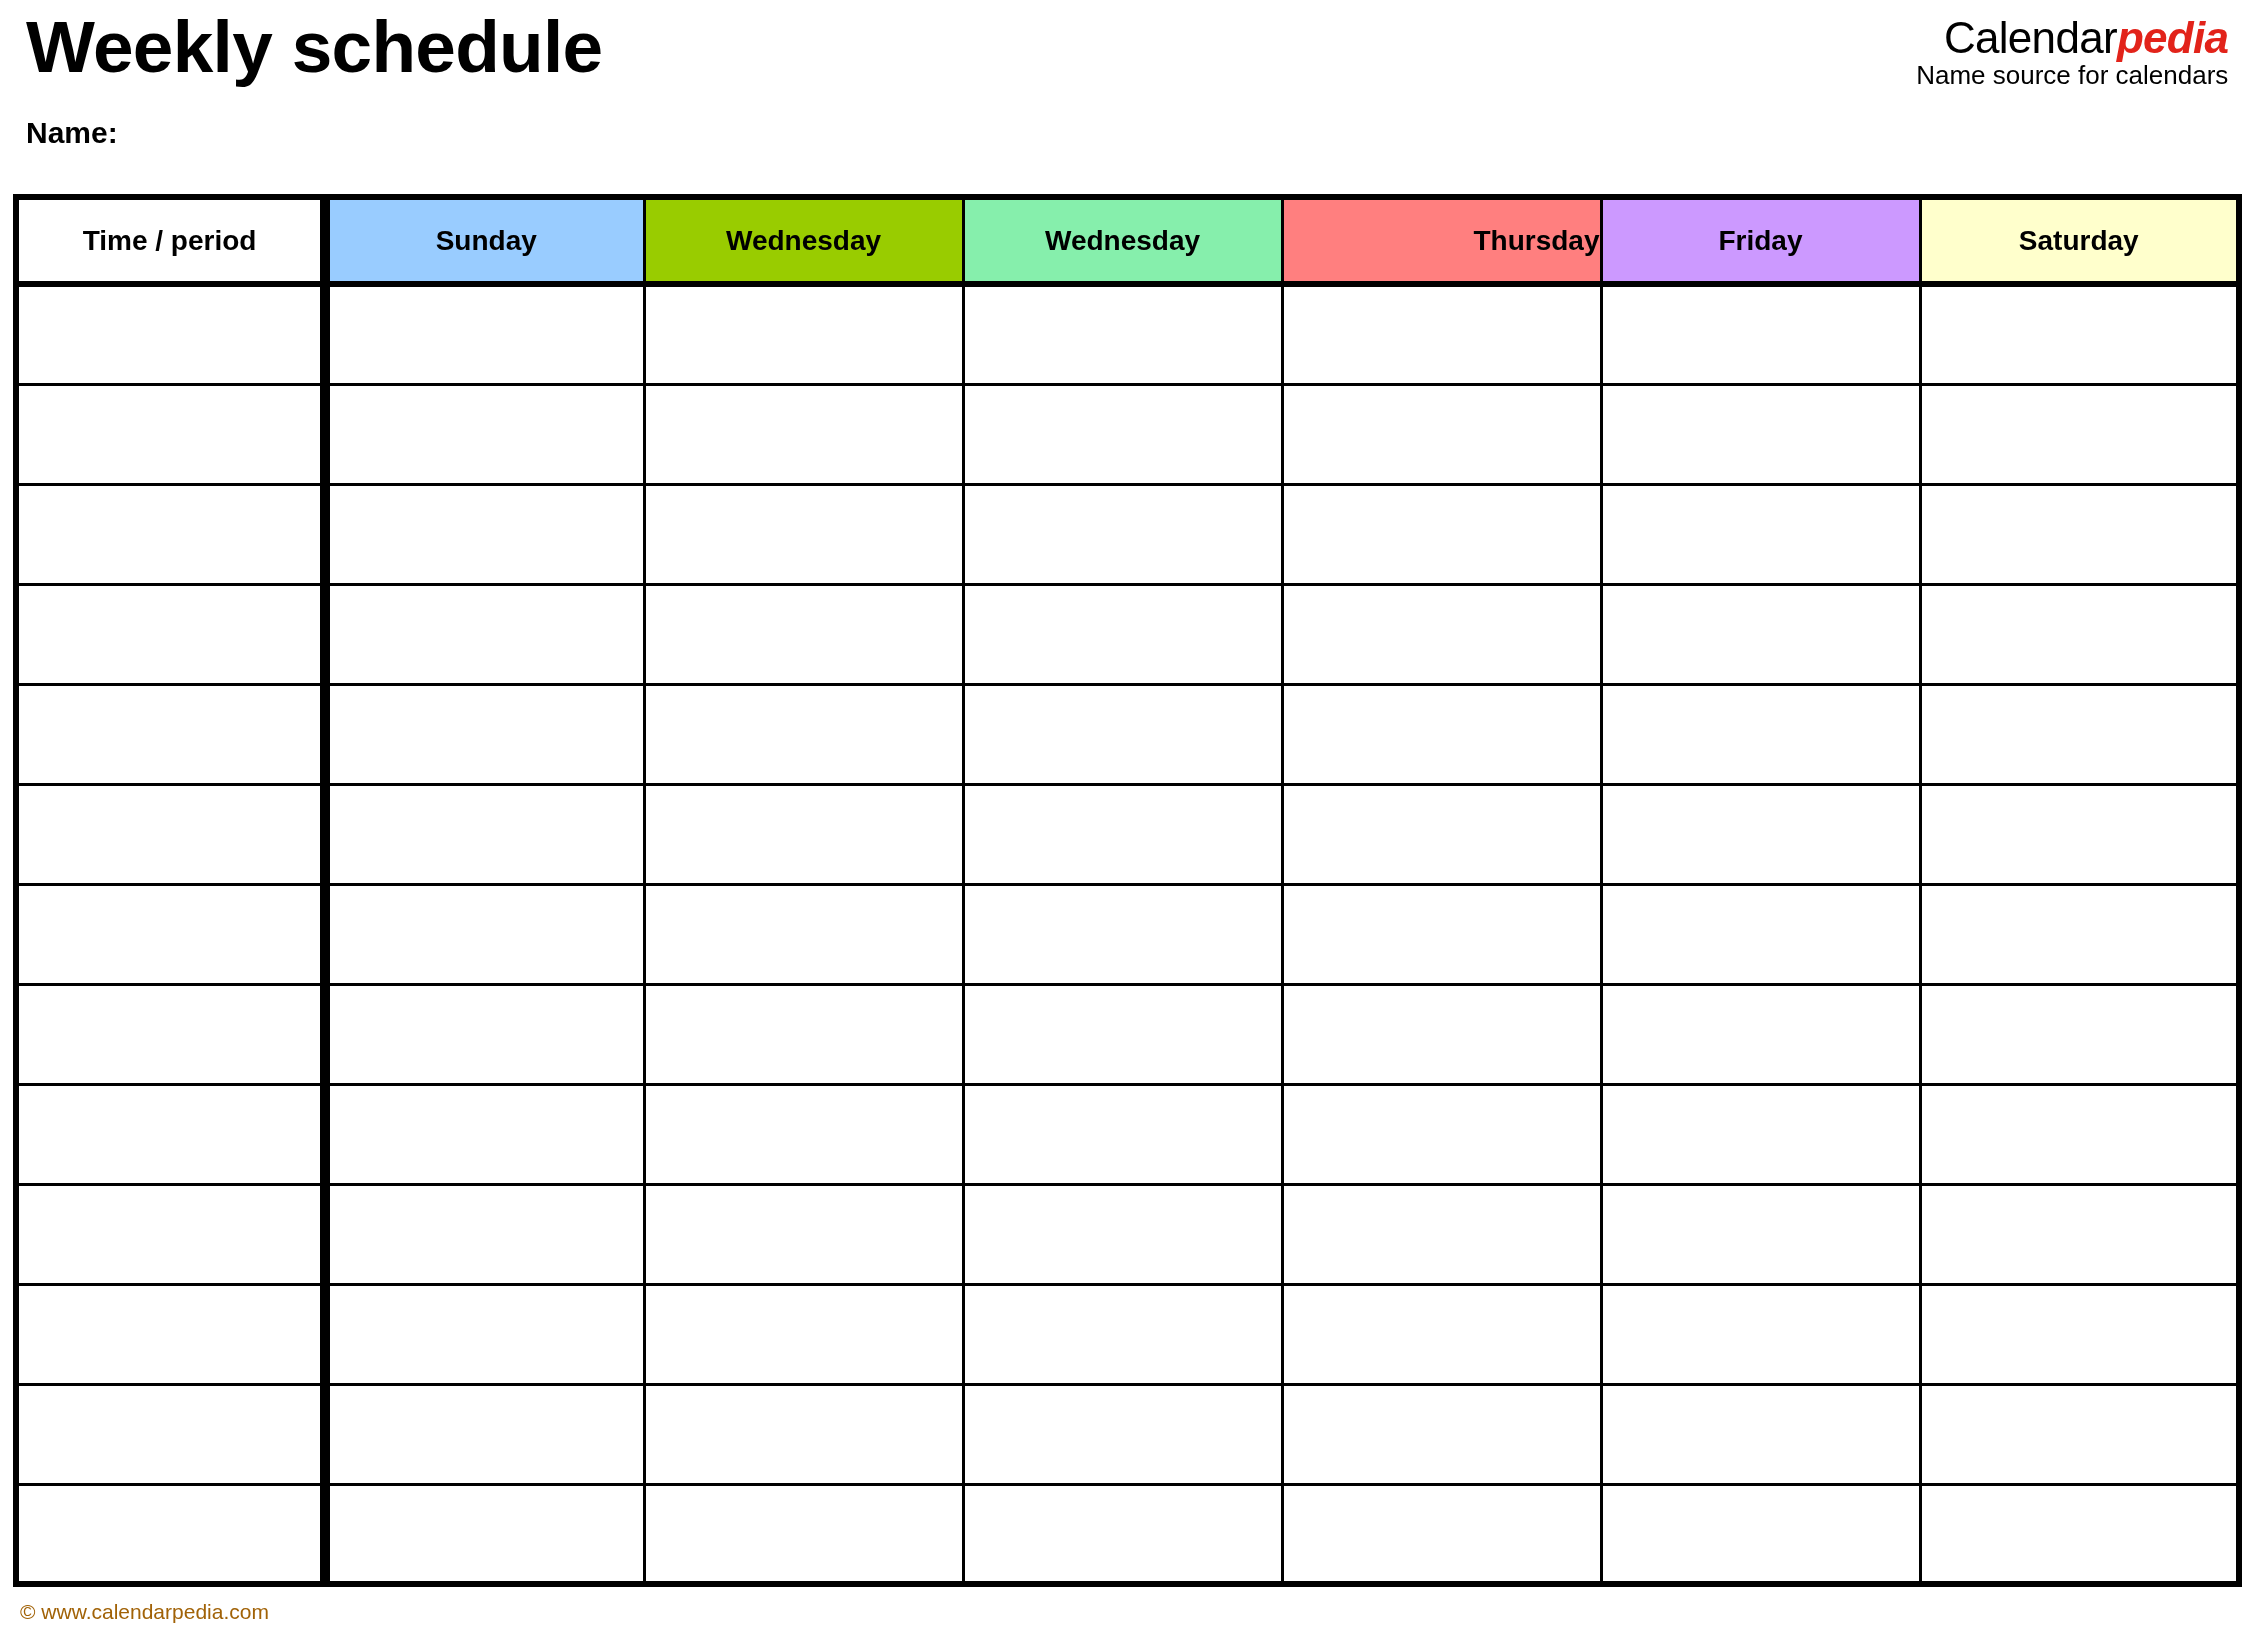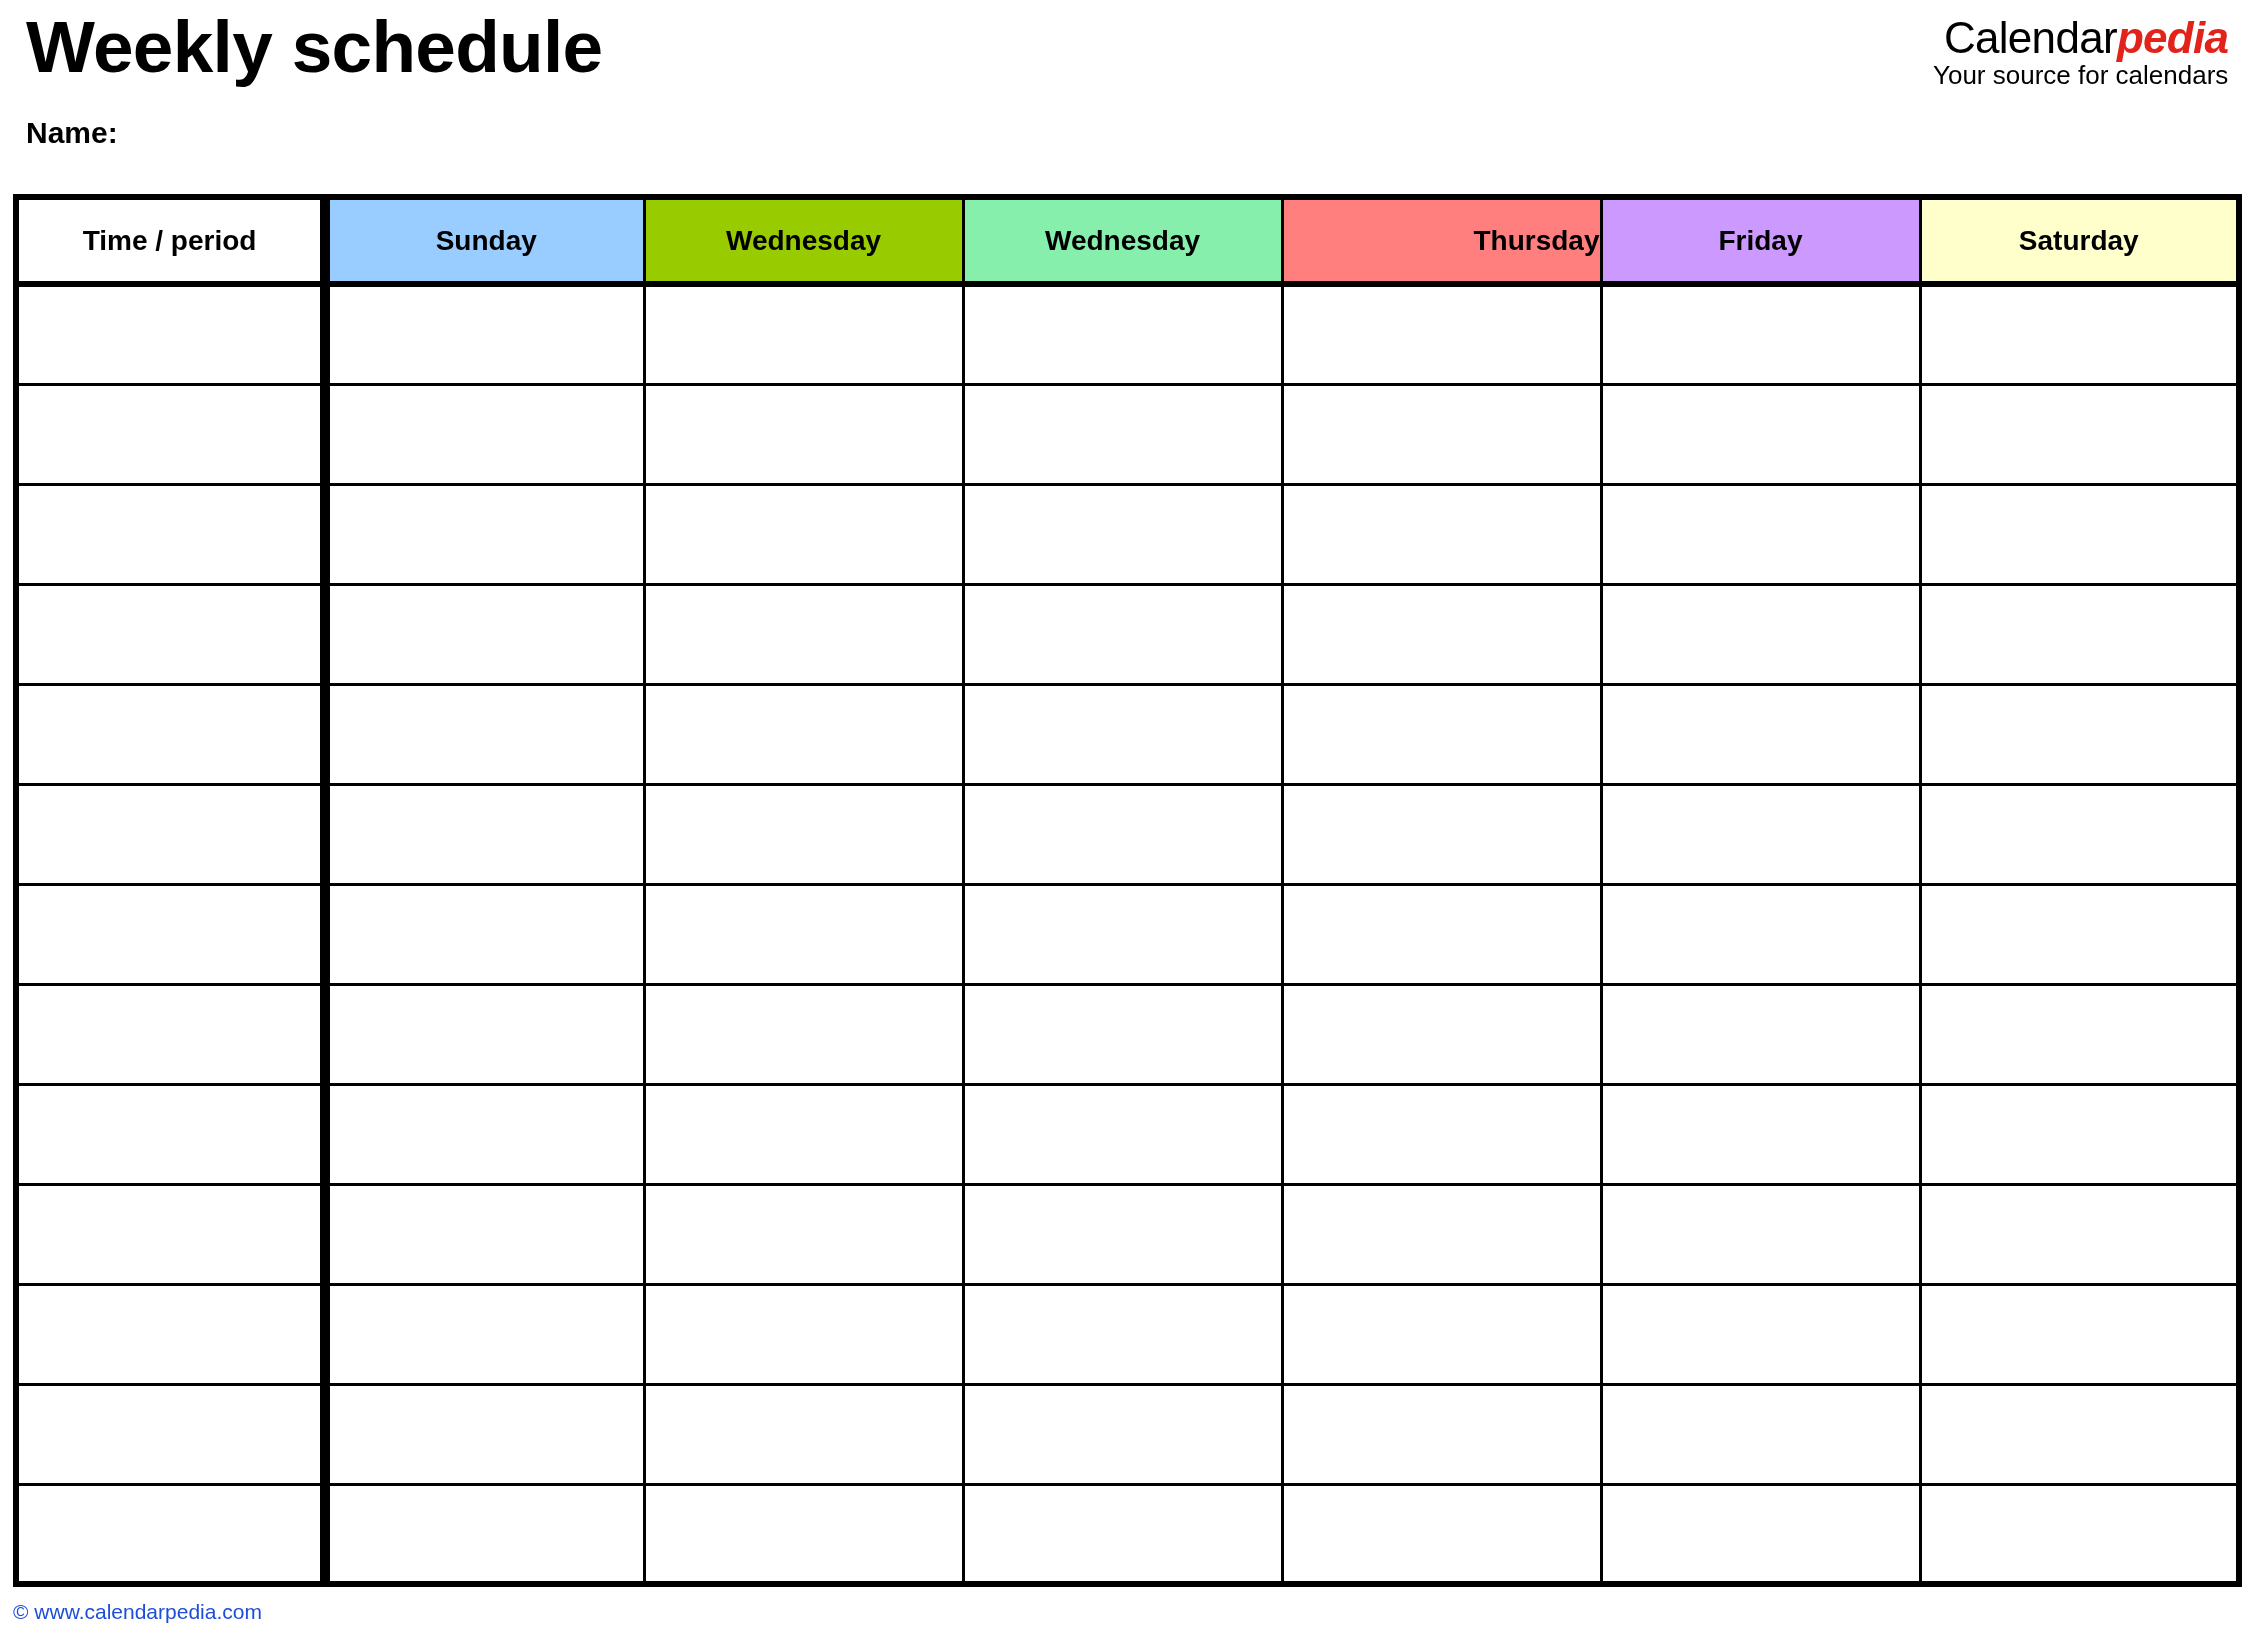--- a/index.html
+++ b/index.html
@@ -138,41 +138,41 @@
     height: 100px;
     background: #ffffff;
   }
   table.schedule tbody tr:first-child td {
     border-top: 0;
   }
 
   
   .footer {
     position: absolute;
-    left: 13px;
+    left: 20px;
     top: 1601px;
     font-size: 21px;
-    color: #1d4ed8;
+    color: #a16207;
     line-height: 1.0;
     white-space: nowrap;
   }
 </style>
 </head>
 <body>
 
 <div class="page">
 
   <div class="top-bar">
     <div class="title">Weekly schedule</div>
 
     <div class="name-label">Name:</div>
 
     <div class="brand">
       <div class="brand-main"><span class="brand-calendar">Calendar</span><span class="brand-pedia">pedia</span></div>
-      <div class="brand-tagline">Your source for calendars</div>
+      <div class="brand-tagline">Name source for calendars</div>
     </div>
   </div>
 
   <div class="schedule-wrap">
     <table class="schedule">
       <colgroup>
         <col class="col-time">
         <col class="col-day">
           <col class="col-day">
           <col class="col-day">

